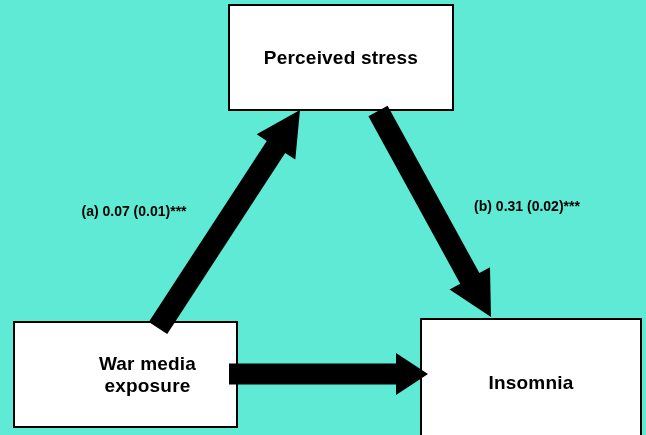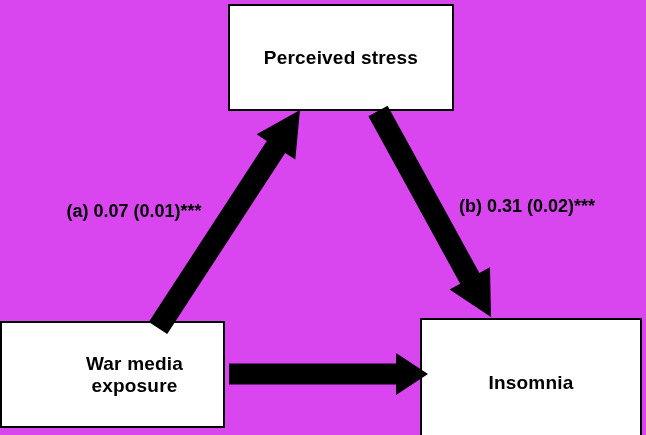--- a/index.html
+++ b/index.html
@@ -4,59 +4,59 @@
 <style>
   html, body {
     margin: 0;
     padding: 0;
     background: #ffffff;
   }
   .stage {
     position: relative;
     width: 646px;
     height: 435px;
-    background: #d946ef;
+    background: #5eead4;
     font-family: "Liberation Sans", sans-serif;
     color: #000000;
     overflow: hidden;
   }
   .node {
     position: absolute;
     box-sizing: border-box;
     border: 2px solid #000000;
     background: #ffffff;
     display: flex;
     align-items: center;
     justify-content: center;
     text-align: center;
     font-size: 19px;
     font-weight: 700;
     letter-spacing: 0.2px;
   }
   .node-mediator  { left: 228px; top: 4px;   width: 226px; height: 107px; }
-  .node-predictor { left: 0;   top: 321px; width: 225px; height: 107px; padding-left: 44px; }
+  .node-predictor { left: 13px;   top: 321px; width: 225px; height: 107px; padding-left: 44px; }
   .node-outcome   { left: 420px; top: 318px; width: 222px; height: 129px; }
 
   .arrow-layer {
     position: absolute;
     left: 0; top: 0;
     width: 646px;
     height: 435px;
     pointer-events: none;
   }
   .arrow-layer polygon {
     fill: #000000;
     stroke: none;
   }
 
   .path-label {
     position: absolute;
     transform: translate(-50%, -50%);
     white-space: nowrap;
-    font-size: 18px;
+    font-size: 14px;
     font-weight: 700;
     background: transparent;
   }
   .label-a      { left: 134px; top: 211px; }
   .label-b      { left: 527px; top: 206px; text-align: center; }
   .label-c      { left: 330px; top: 336px; }
   .label-cprime { left: 313px; top: 412px; }
 </style>
 </head>
 <body>

